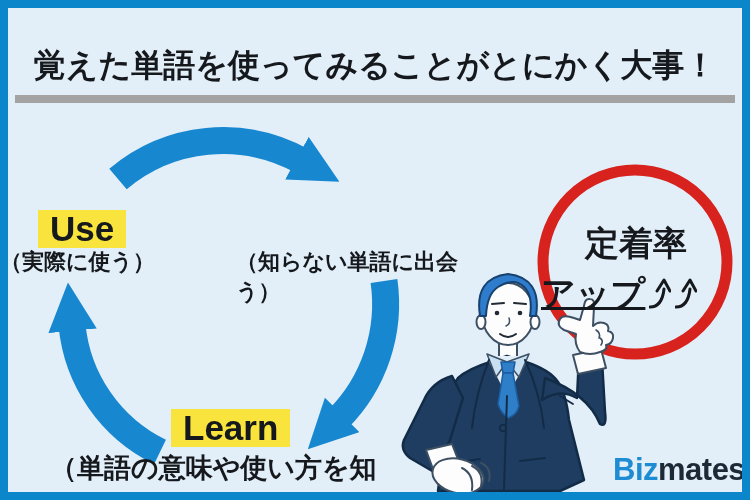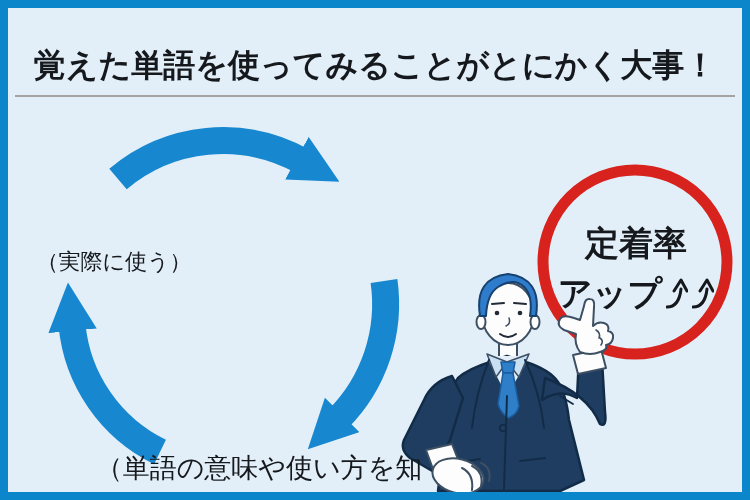--- a/index.html
+++ b/index.html
@@ -10,37 +10,37 @@
     color:#15181c;
   }
   .border-overlay{
     position:absolute;inset:0;border:8px solid #0b86cb;z-index:50;pointer-events:none;
   }
   .layer-svg{position:absolute;left:0;top:0;z-index:1;}
   .txt{position:absolute;z-index:10;}
   .title{
     left:15px;top:44px;width:720px;text-align:center;
     font-size:32px;font-weight:bold;letter-spacing:0px;
-    padding-bottom:9px;border-bottom:2px solid #a3a3a3;line-height:42px;
+    padding-bottom:9px;border-bottom:8px solid #a3a3a3;line-height:42px;
   }
   .step-label{
     position:absolute;z-index:10;background:#f8e43c;color:#15181c;
     font-size:35px;font-weight:bold;line-height:38px;padding:0 12px;
   }
   .caption{
-    position:absolute;z-index:10;text-align:center;font-weight:normal;color:#15181c;margin-left:36px;
+    position:absolute;z-index:10;text-align:left;font-weight:bold;color:#15181c;
   }
   .cap-use{left:0px;top:247px;width:156px;font-size:22px;}
   .cap-input{left:236px;top:247px;width:262px;font-size:22px;}
   .cap-learn{left:50px;top:450px;width:346px;font-size:27px;}
   .badge{
     left:541px;top:210px;width:190px;text-align:center;
     font-size:34px;font-weight:bold;line-height:50px;color:#15181c;margin-top:8px;
   }
-  .badge-line2{display:flex;align-items:center;justify-content:center;gap:4px;}
+  .badge-line2{display:flex;align-items:center;gap:4px;text-decoration:underline;}
   .badge-arrow{width:22px;height:34px;margin-top:2px;}
   .logo{left:613px;top:452px;font-size:31px;font-weight:bold;letter-spacing:-0.5px;}
   .logo-biz{color:#1e8cd2;}
   .logo-mates{color:#1c2a38;}
 </style>
 </head>
 <body>
 
 <div class="frame">
 
@@ -111,35 +111,41 @@
         <path d="M 500 334 q 8 6 16 0"></path>
       </g>
       <path d="M 509 318 q 2 6 -3 8" fill="none" stroke="#3d4f63" stroke-width="1.5"></path>
       <circle cx="497" cy="313" r="2.3" fill="#222b35"></circle>
       <circle cx="520" cy="313" r="2.3" fill="#222b35"></circle>
     </g>
   </svg>
 
   <div class="txt title">覚えた単語を使ってみることがとにかく大事！</div>
 
+  <div class="step-label" style="left:38px;top:210px;">Use</div>
   <div class="caption cap-use">（実際に使う）</div>
 
+  <div class="caption cap-input">（知らない単語に出会う）</div>
 
+  <div class="step-label" style="left:171px;top:409px;">Learn</div>
   <div class="caption cap-learn">（単語の意味や使い方を知る）</div>
 
   <div class="txt badge">
     <div>定着率</div>
     <div class="badge-line2">
       <span>アップ</span>
       <svg class="badge-arrow" viewBox="0 0 22 34">
         <path d="M 1 30 Q 13 30 15 12" fill="none" stroke="#15181c" stroke-width="3" stroke-linecap="round"></path>
         <path d="M 8 14 L 15 3 L 21 14" fill="none" stroke="#15181c" stroke-width="3" stroke-linecap="round" stroke-linejoin="round"></path>
       </svg>
       <svg class="badge-arrow" viewBox="0 0 22 34">
         <path d="M 1 30 Q 13 30 15 12" fill="none" stroke="#15181c" stroke-width="3" stroke-linecap="round"></path>
         <path d="M 8 14 L 15 3 L 21 14" fill="none" stroke="#15181c" stroke-width="3" stroke-linecap="round" stroke-linejoin="round"></path>
       </svg>
     </div>
   </div>
 
+  <div class="txt logo">
+    <span class="logo-biz">Biz</span><span class="logo-mates">mates</span>
+  </div>
 
   <div class="border-overlay"></div>
 </div>
 
 </body></html>

